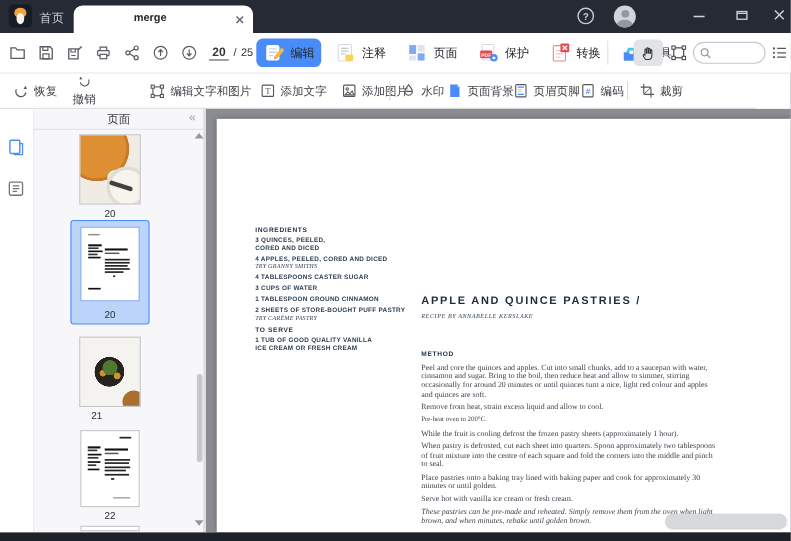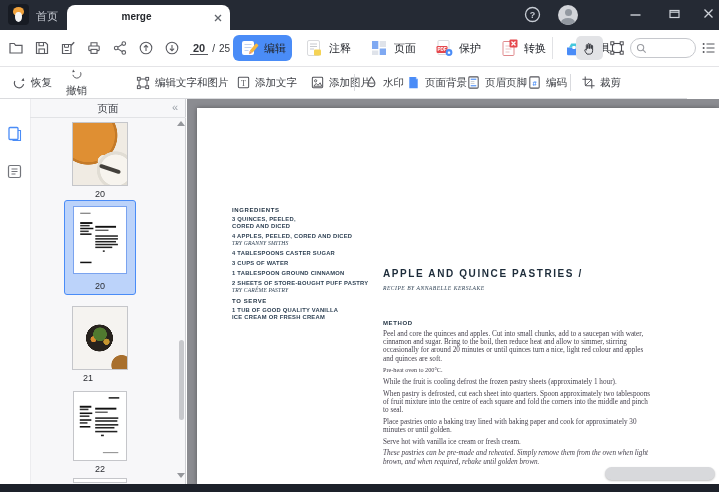--- a/index.html
+++ b/index.html
@@ -485,25 +485,26 @@
         <div class="ing-item pre">1 TUB OF GOOD QUALITY VANILLA
 ICE CREAM OR FRESH CREAM</div>
       </div>
 
       <div class="doc-title">APPLE AND QUINCE PASTRIES /</div>
       <div class="doc-byline">RECIPE BY ANNABELLE KERSLAKE</div>
 
       <div class="method">
         <div class="sec-h" style="margin-bottom:4px;">METHOD</div>
         <p>Peel and core the quinces and apples. Cut into small chunks, add to a saucepan with water, cinnamon and sugar. Bring to the boil, then reduce heat and allow to simmer, stirring occasionally for around 20 minutes or until quinces turn a nice, light red colour and apples and quinces are soft.</p>
+        <p>Remove from heat, strain excess liquid and allow to cool.</p>
         <p class="small">Pre-heat oven to 200°C.</p>
         <p>While the fruit is cooling defrost the frozen pastry sheets (approximately 1 hour).</p>
         <p>When pastry is defrosted, cut each sheet into quarters. Spoon approximately two tablespoons of fruit mixture into the centre of each square and fold the corners into the middle and pinch to seal.</p>
         <p>Place pastries onto a baking tray lined with baking paper and cook for approximately 30 minutes or until golden.</p>
         <p>Serve hot with vanilla ice cream or fresh cream.</p>
-        <p class="italic">These pastries can be pre-made and reheated. Simply remove them from the oven when light brown, and when required, rebake until golden brown.</p>
+        <p class="italic">These pastries can be pre-made and reheated. Simply remove them from the oven when light brown, and when minutes, rebake until golden brown.</p>
       </div>
     </div>
     <div class="hscroll"></div>
   </div>
 
   <div class="bottombar"></div>
 </div>
 
 </body></html>

